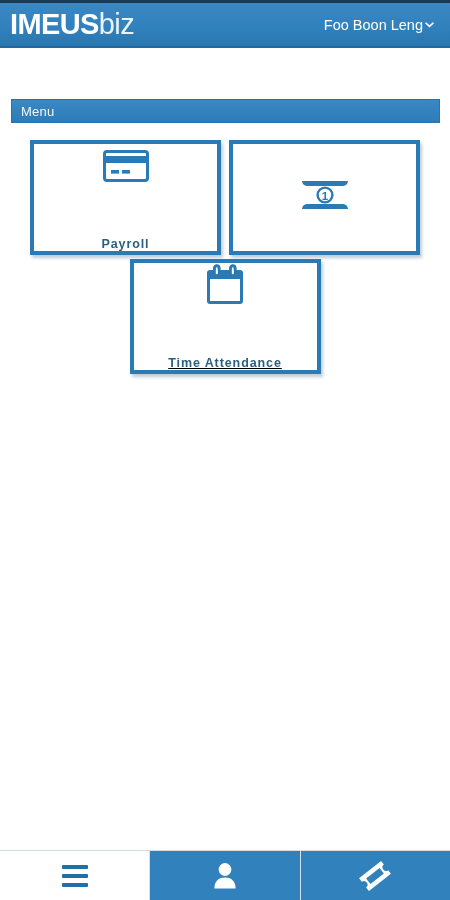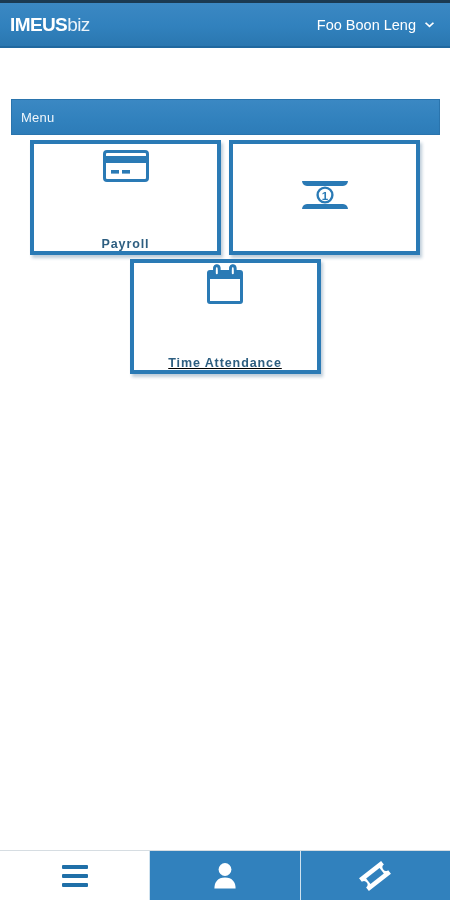--- a/index.html
+++ b/index.html
@@ -33,52 +33,51 @@
     height: 45px;
     background: linear-gradient(to bottom, #3b88c3 0%, #3181bd 55%, #2a77b0 100%);
     border-bottom: 2px solid #20689f;
     display: flex;
     align-items: center;
     justify-content: space-between;
     padding: 0 14px 0 10px;
   }
 
   .logo {
-    font-size: 19px;
+    font-size: 29px;
     letter-spacing: -0.6px;
     line-height: 1;
     color: #ffffff;
     white-space: nowrap;
     user-select: none;
   }
   .logo .logo-strong { font-weight: bold; }
   .logo .logo-light { font-weight: normal; color: #eaf3fa; }
 
   .user-menu {
     display: flex;
     align-items: center;
-    gap: 7px;
     color: #ffffff;
     font-size: 14.5px;
     white-space: nowrap;
   }
   .chevron-down {
     width: 13px; height: 13px;
     display: inline-block;
     position: relative;
     top: 1px;
   }
   .chevron-down svg { display: block; }
 
   
   .menu-bar {
     position: absolute;
     top: 99px; left: 11px;
     width: 429px;
-    height: 36px;
+    height: 24px;
     background: linear-gradient(to bottom, #3b88c3 0%, #3181bd 60%, #2d7cb8 100%);
     border: 1px solid #2a74ad;
     display: flex;
     align-items: center;
     padding-left: 9px;
   }
   .menu-bar-label {
     color: #f0f6fb;
     font-size: 13px;
     letter-spacing: 0.2px;

